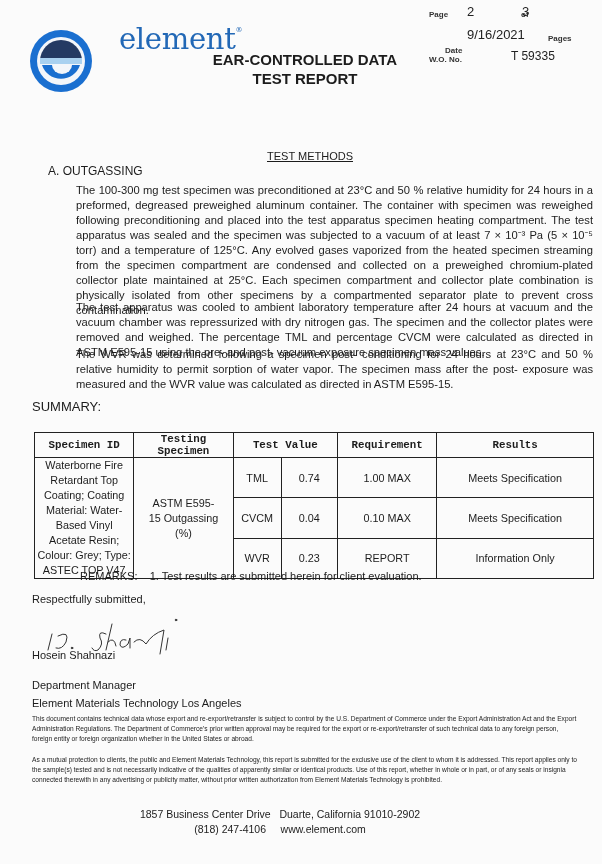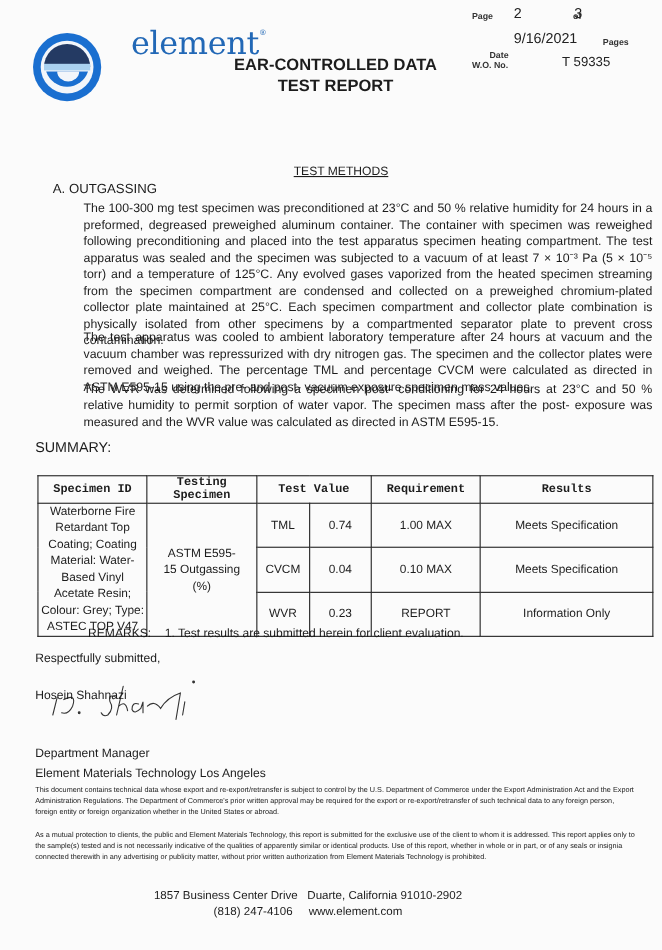--- a/index.html
+++ b/index.html
@@ -104,21 +104,21 @@
     <circle cx="32" cy="36" r="0.8" fill="#333"></circle>
     <path d="M66 22 Q58 18 60 26 Q64 32 58 38 Q54 40 52 36"></path>
     <path d="M72 12 L66 38 M68 30 Q74 24 76 34"></path>
     <path d="M86 28 Q80 26 80 33 Q82 38 88 32 L90 26 L90 36"></path>
     <path d="M94 30 Q100 24 106 32 Q112 22 124 18 L120 42"></path>
     <path d="M128 26 L126 38"></path>
     <circle cx="136" cy="8" r="0.8" fill="#333"></circle>
   </g>
 </svg>
 
-<div class="abs name" style="top:626px;">Hosein Shahnazi</div>
+<div class="abs name" style="top:649px;">Hosein Shahnazi</div>
 <div class="abs name" style="top:679px;">Department Manager</div>
 <div class="abs name" style="top:697px;">Element Materials Technology Los Angeles</div>
 
 <div class="abs disc" style="top:714px;">This document contains technical data whose export and re-export/retransfer is subject to control by the U.S. Department of Commerce under the Export Administration Act and the Export Administration Regulations. The Department of Commerce's prior written approval may be required for the export or re-export/retransfer of such technical data to any foreign person, foreign entity or foreign organization whether in the United States or abroad.</div>
 <div class="abs disc" style="top:755px;">As a mutual protection to clients, the public and Element Materials Technology, this report is submitted for the exclusive use of the client to whom it is addressed. This report applies only to the sample(s) tested and is not necessarily indicative of the qualities of apparently similar or identical products. Use of this report, whether in whole or in part, or of any seals or insignia connected therewith in any advertising or publicity matter, without prior written authorization from Element Materials Technology is prohibited.</div>
 
 <div class="abs addr" style="top:807px;white-space:pre">1857 Business Center Drive   Duarte, California 91010-2902</div>
 <div class="abs addr" style="top:822px;white-space:pre">(818) 247-4106     www.element.com</div>
 
 </body></html>

